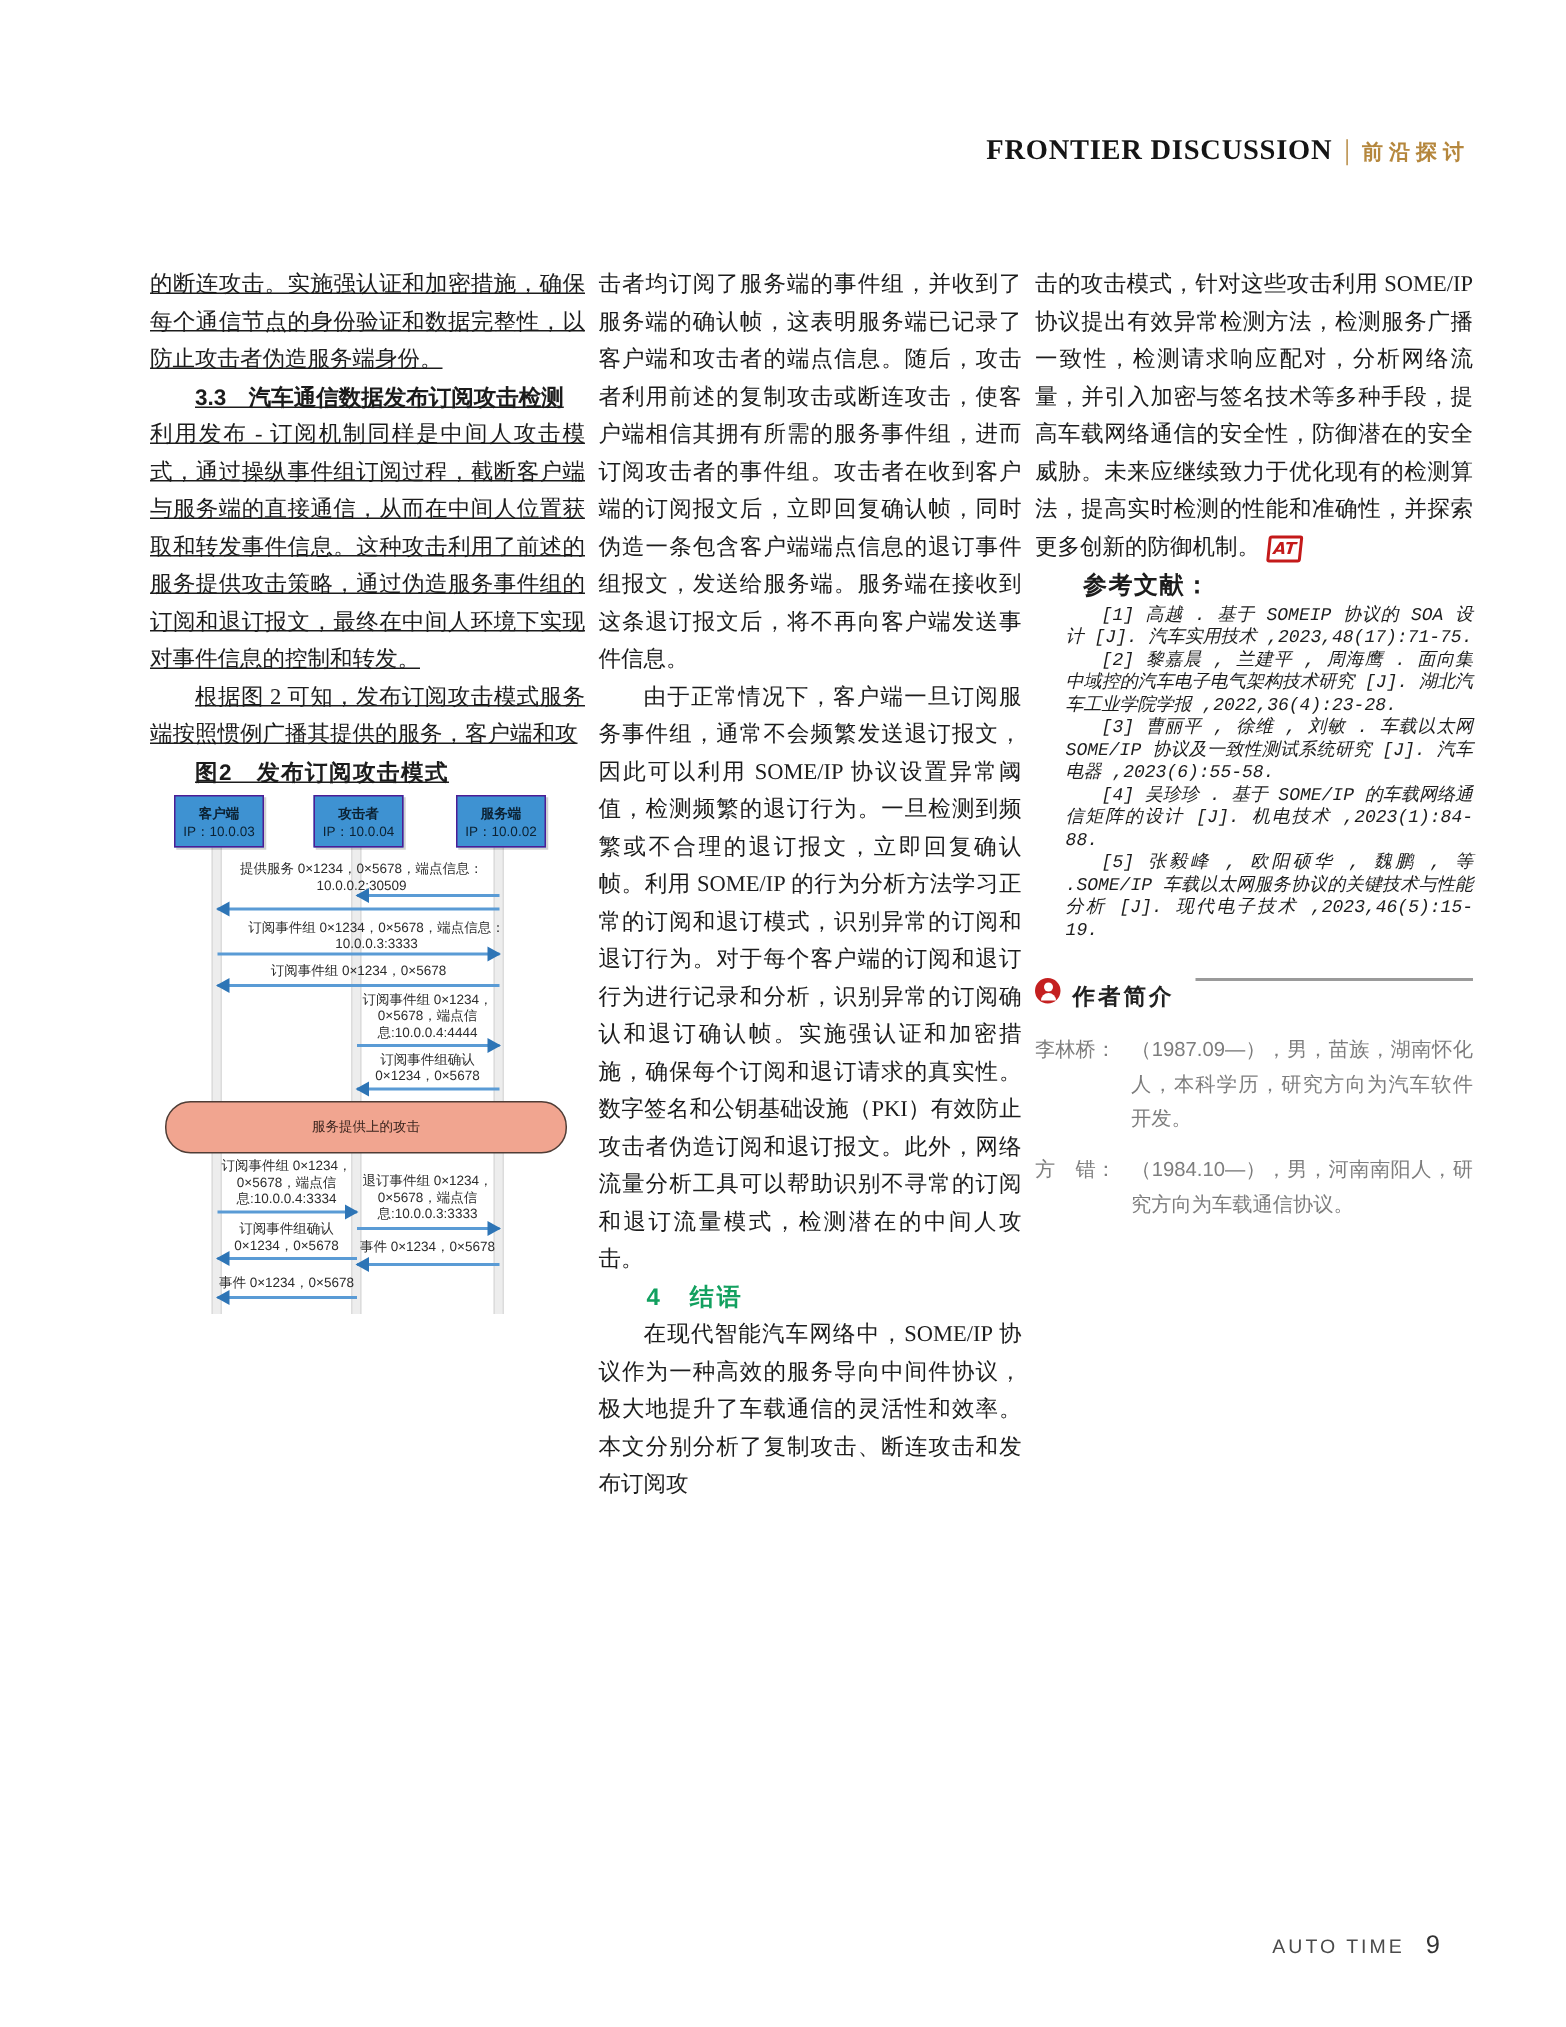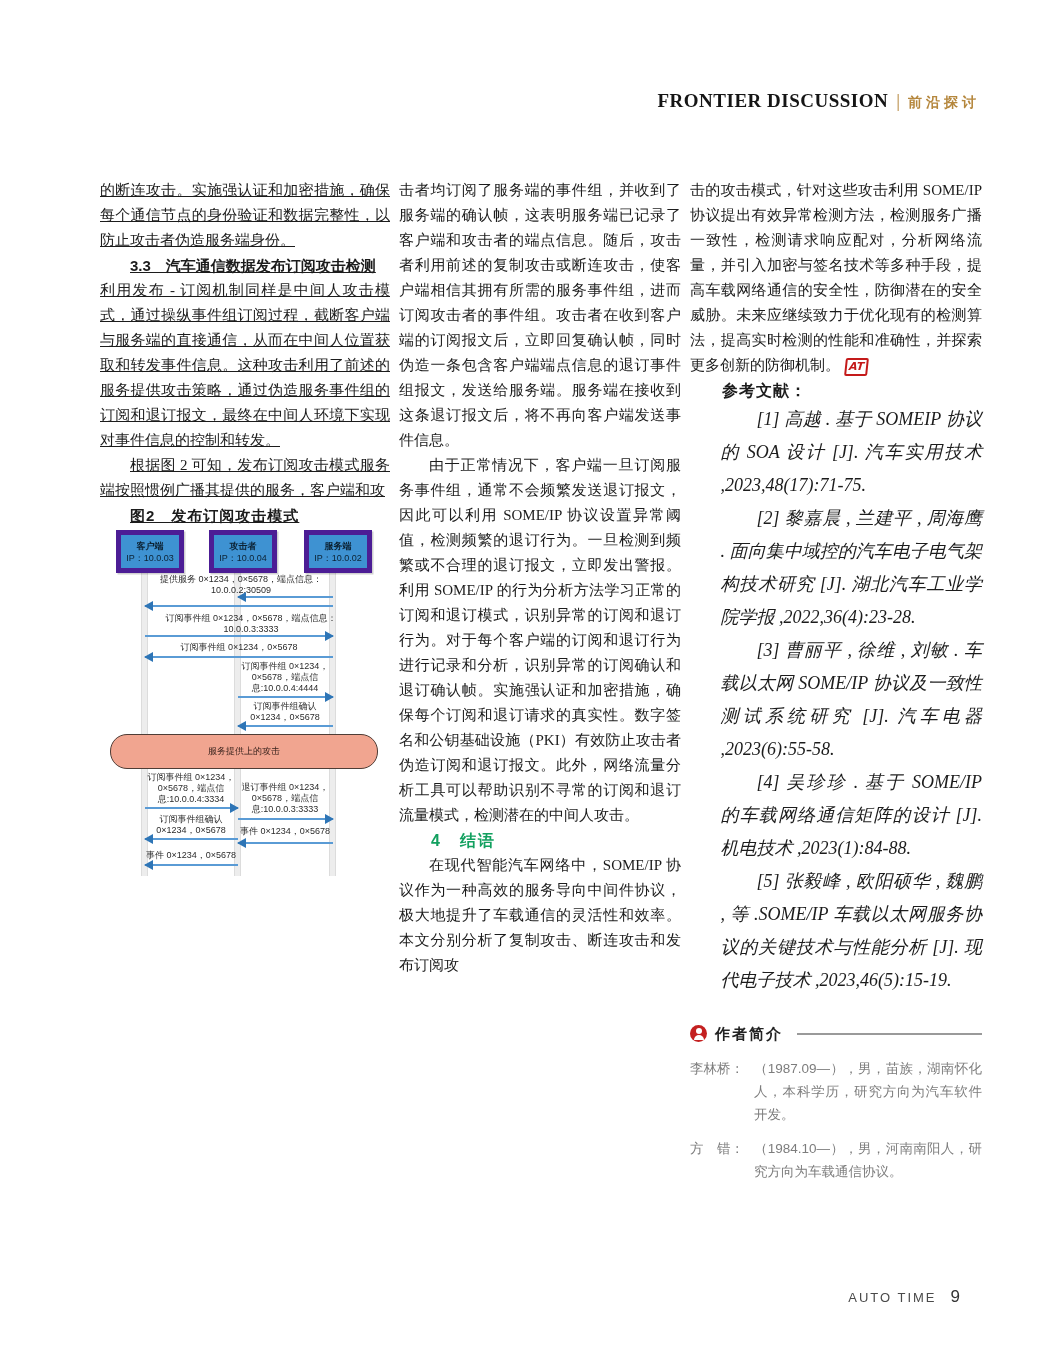--- a/index.html
+++ b/index.html
@@ -21,52 +21,52 @@
   .col p{margin:0;text-indent:2em;}
   .col p.no-indent{text-indent:0;}
 
   .sub-heading{font-family:"Liberation Sans","DejaVu Sans",sans-serif;font-weight:bold;
                font-size:15px;text-indent:2em;margin:0;}
   .fig-caption{font-family:"Liberation Sans","DejaVu Sans",sans-serif;font-weight:bold;
                font-size:15px;margin:16px 0 12px;text-indent:0;letter-spacing:1px;}
   .h-conclusion{font-family:"Liberation Sans","DejaVu Sans",sans-serif;font-weight:bold;
                 font-size:16px;color:#12a05f;margin:18px 0 12px;text-indent:0;letter-spacing:2px;}
   .refs-heading{font-weight:bold;font-size:16px;margin:22px 0 12px;text-indent:0;letter-spacing:1px;}
-  .ref-item{font-style:italic;font-size:18px;line-height:33px;padding-left:1.7em;
-            text-indent:-1.7em;text-align:justify;margin:0;}
+  .ref-item{font-style:italic;font-size:12px;line-height:15px;padding-left:1.7em;
+            text-indent:-1.7em;text-align:justify;margin:0;font-family:Liberation Mono, monospace;}
 
   .end-mark{display:inline-block;font-family:"DejaVu Sans",sans-serif;font-weight:bold;
             font-style:italic;color:#c41a1a;border:2px solid #c41a1a;border-radius:2px;
             font-size:11px;line-height:12px;padding:1px 2px;margin-left:5px;
             transform:skewX(-6deg);vertical-align:baseline;}
 
   
   .author-section{margin-top:24px;font-family:"Liberation Sans","DejaVu Sans",sans-serif;}
-  .author-header{display:flex;align-items:center;}
+  .author-header{display:flex;}
   .author-icon{width:17px;height:17px;border-radius:50%;background:#c42020;position:relative;flex:none;}
   .author-icon::before{content:"";position:absolute;left:5.5px;top:3px;width:6px;height:6px;
                        border-radius:50%;background:#ffffff;}
   .author-icon::after{content:"";position:absolute;left:3.5px;top:9.5px;width:10px;height:5px;
                       border-radius:5px 5px 0 0;background:#ffffff;}
   .author-title{font-weight:bold;font-size:15px;color:#222;letter-spacing:2px;margin-left:8px;}
   .author-rule{flex:1;height:2px;background:#9a9a9a;margin-left:14px;}
   .author-entry{display:flex;margin-top:11px;color:#7d7d7d;font-size:13.5px;line-height:23px;}
   .author-name{flex:none;width:64px;white-space:nowrap;}
   .author-bio{flex:1;text-align:justify;}
 
   
   .footer{position:absolute;top:1257px;right:84px;display:flex;align-items:baseline;
           font-family:"Liberation Sans","DejaVu Sans",sans-serif;}
   .footer-journal{font-size:13px;letter-spacing:2px;color:#4a4a4a;}
   .footer-page{font-size:17px;color:#333;margin-left:14px;}
 
   
   .figure{position:relative;height:358px;font-family:"Liberation Sans","DejaVu Sans",sans-serif;}
   .actor{position:absolute;top:2px;width:58px;height:33px;background:#3e92d2;
-         border:5px solid #4c1d95;box-shadow:1.5px 1.5px 0 rgba(0,0,0,0.18);
+         border:1px solid #4c1d95;box-shadow:1.5px 1.5px 0 rgba(0,0,0,0.18);
          color:#0c2233;font-size:9px;line-height:12px;text-align:center;
          display:flex;flex-direction:column;justify-content:center;}
   .actor-name{font-weight:bold;}
   .lifeline{position:absolute;top:35px;width:7px;height:313px;background:#ededed;
             border-left:1px solid #dcdcdc;border-right:1px solid #dcdcdc;box-sizing:border-box;}
   .msg-label{position:absolute;font-size:9px;line-height:11px;color:#2b2b2b;
              text-align:center;white-space:pre-line;}
   .arrow{position:absolute;height:2px;background:#5a9bd5;}
   .arrow.right::after{content:"";position:absolute;right:-1px;top:-4px;width:0;height:0;
         border-left:9px solid #2e75b6;border-top:5px solid transparent;border-bottom:5px solid transparent;}
@@ -151,21 +151,21 @@
       <div class="msg-label" style="left:130px;top:298px;width:110px;">事件 0×1234，0×5678</div>
       <div class="arrow left" style="left:138px;top:314px;width:95px;"></div>
 
       <div class="msg-label" style="left:36px;top:322px;width:110px;">事件 0×1234，0×5678</div>
       <div class="arrow left" style="left:45px;top:336px;width:93px;"></div>
     </div>
   </div>
 
   <div class="col col-mid">
     <p class="no-indent">击者均订阅了服务端的事件组，并收到了服务端的确认帧，这表明服务端已记录了客户端和攻击者的端点信息。随后，攻击者利用前述的复制攻击或断连攻击，使客户端相信其拥有所需的服务事件组，进而订阅攻击者的事件组。攻击者在收到客户端的订阅报文后，立即回复确认帧，同时伪造一条包含客户端端点信息的退订事件组报文，发送给服务端。服务端在接收到这条退订报文后，将不再向客户端发送事件信息。</p>
-    <p>由于正常情况下，客户端一旦订阅服务事件组，通常不会频繁发送退订报文，因此可以利用 SOME/IP 协议设置异常阈值，检测频繁的退订行为。一旦检测到频繁或不合理的退订报文，立即发出警报。利用 SOME/IP 的行为分析方法学习正常的订阅和退订模式，识别异常的订阅和退订行为。对于每个客户端的订阅和退订行为进行记录和分析，识别异常的订阅确认和退订确认帧。实施强认证和加密措施，确保每个订阅和退订请求的真实性。数字签名和公钥基础设施（PKI）有效防止攻击者伪造订阅和退订报文。此外，网络流量分析工具可以帮助识别不寻常的订阅和退订流量模式，检测潜在的中间人攻击。</p>
+    <p>由于正常情况下，客户端一旦订阅服务事件组，通常不会频繁发送退订报文，因此可以利用 SOME/IP 协议设置异常阈值，检测频繁的退订行为。一旦检测到频繁或不合理的退订报文，立即回复确认帧。利用 SOME/IP 的行为分析方法学习正常的订阅和退订模式，识别异常的订阅和退订行为。对于每个客户端的订阅和退订行为进行记录和分析，识别异常的订阅确认和退订确认帧。实施强认证和加密措施，确保每个订阅和退订请求的真实性。数字签名和公钥基础设施（PKI）有效防止攻击者伪造订阅和退订报文。此外，网络流量分析工具可以帮助识别不寻常的订阅和退订流量模式，检测潜在的中间人攻击。</p>
     <p class="h-conclusion">4　结语</p>
     <p>在现代智能汽车网络中，SOME/IP 协议作为一种高效的服务导向中间件协议，极大地提升了车载通信的灵活性和效率。本文分别分析了复制攻击、断连攻击和发布订阅攻</p>
   </div>
 
   <div class="col col-right">
     <p class="no-indent"><span>击的攻击模式，针对这些攻击利用 SOME/IP 协议提出有效异常检测方法，检测服务广播一致性，检测请求响应配对，分析网络流量，并引入加密与签名技术等多种手段，提高车载网络通信的安全性，防御潜在的安全威胁。未来应继续致力于优化现有的检测算法，提高实时检测的性能和准确性，并探索更多创新的防御机制。</span><span class="end-mark">AT</span></p>
 
     <p class="refs-heading">参考文献：</p>
     <p class="ref-item">[1] 高越 . 基于 SOMEIP 协议的 SOA 设计 [J]. 汽车实用技术 ,2023,48(17):71-75.</p>
     <p class="ref-item">[2] 黎嘉晨 , 兰建平 , 周海鹰 . 面向集中域控的汽车电子电气架构技术研究 [J]. 湖北汽车工业学院学报 ,2022,36(4):23-28.</p>

